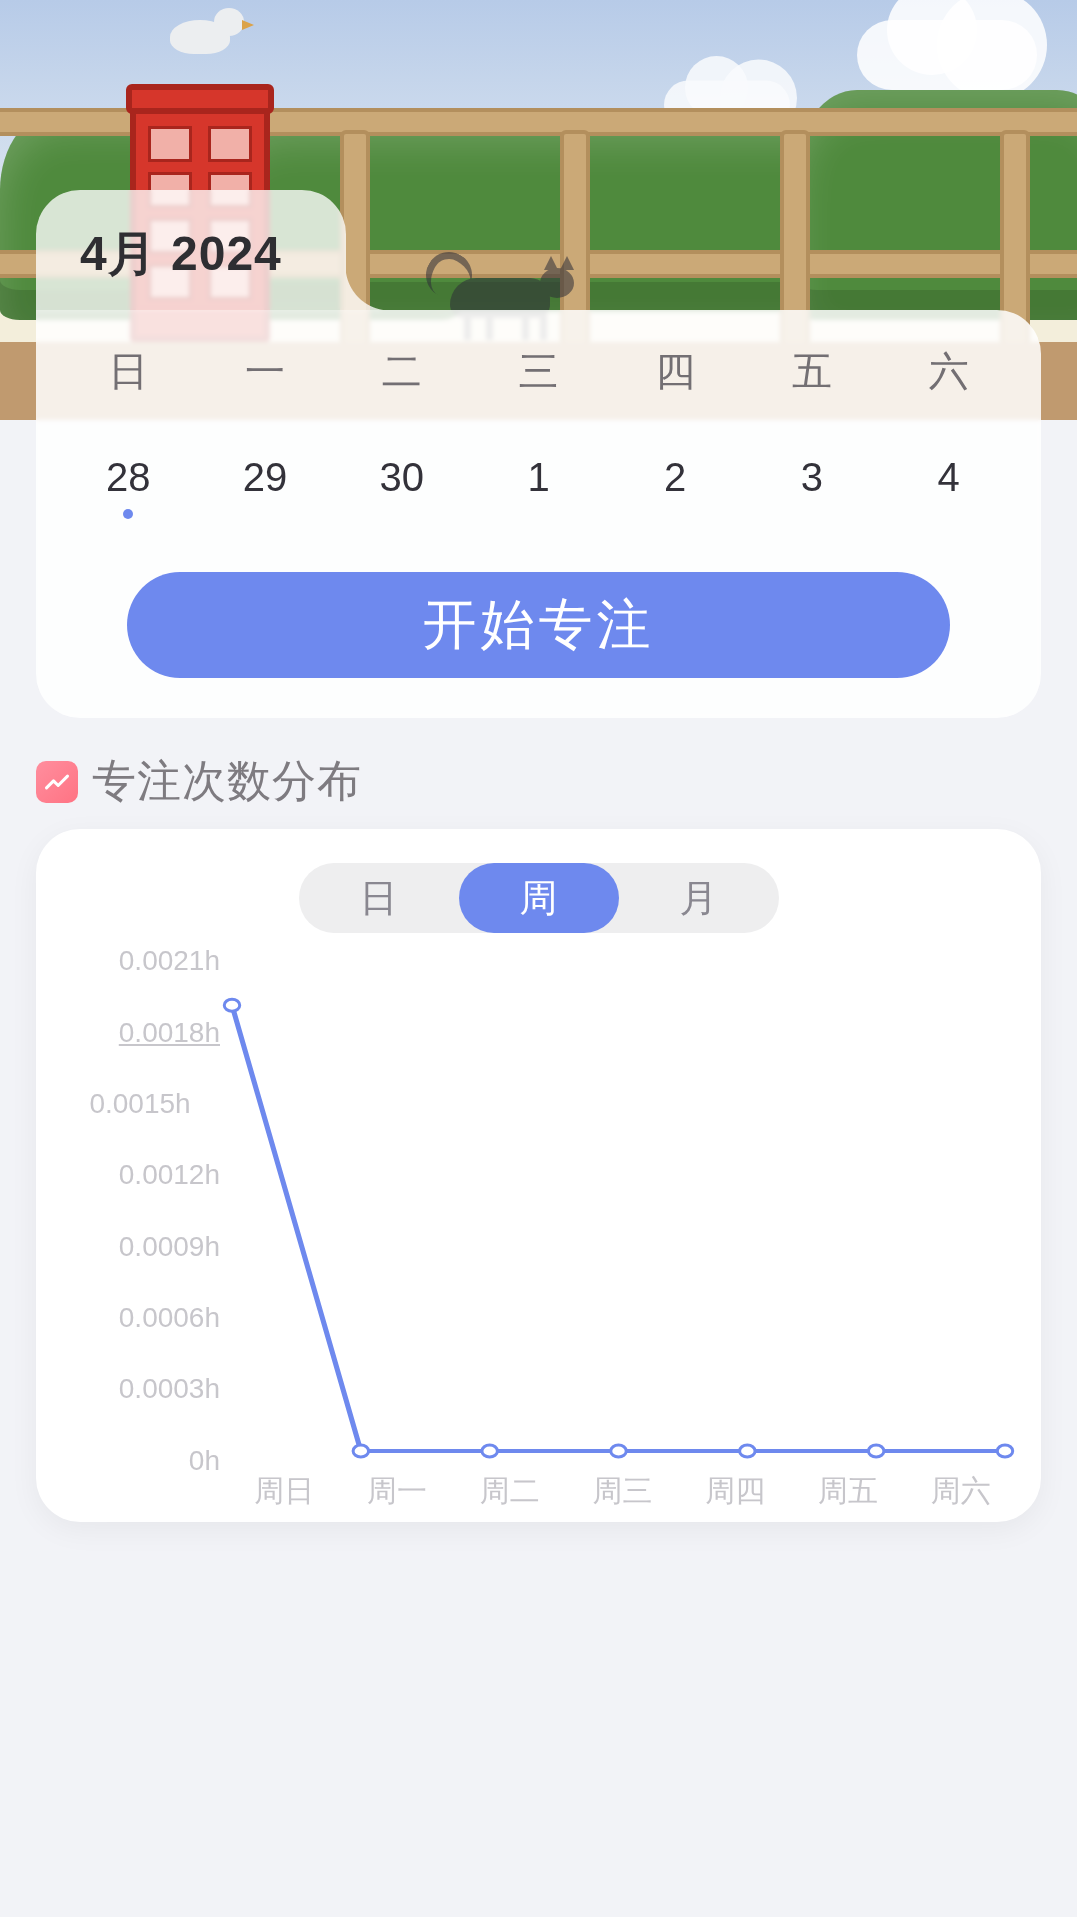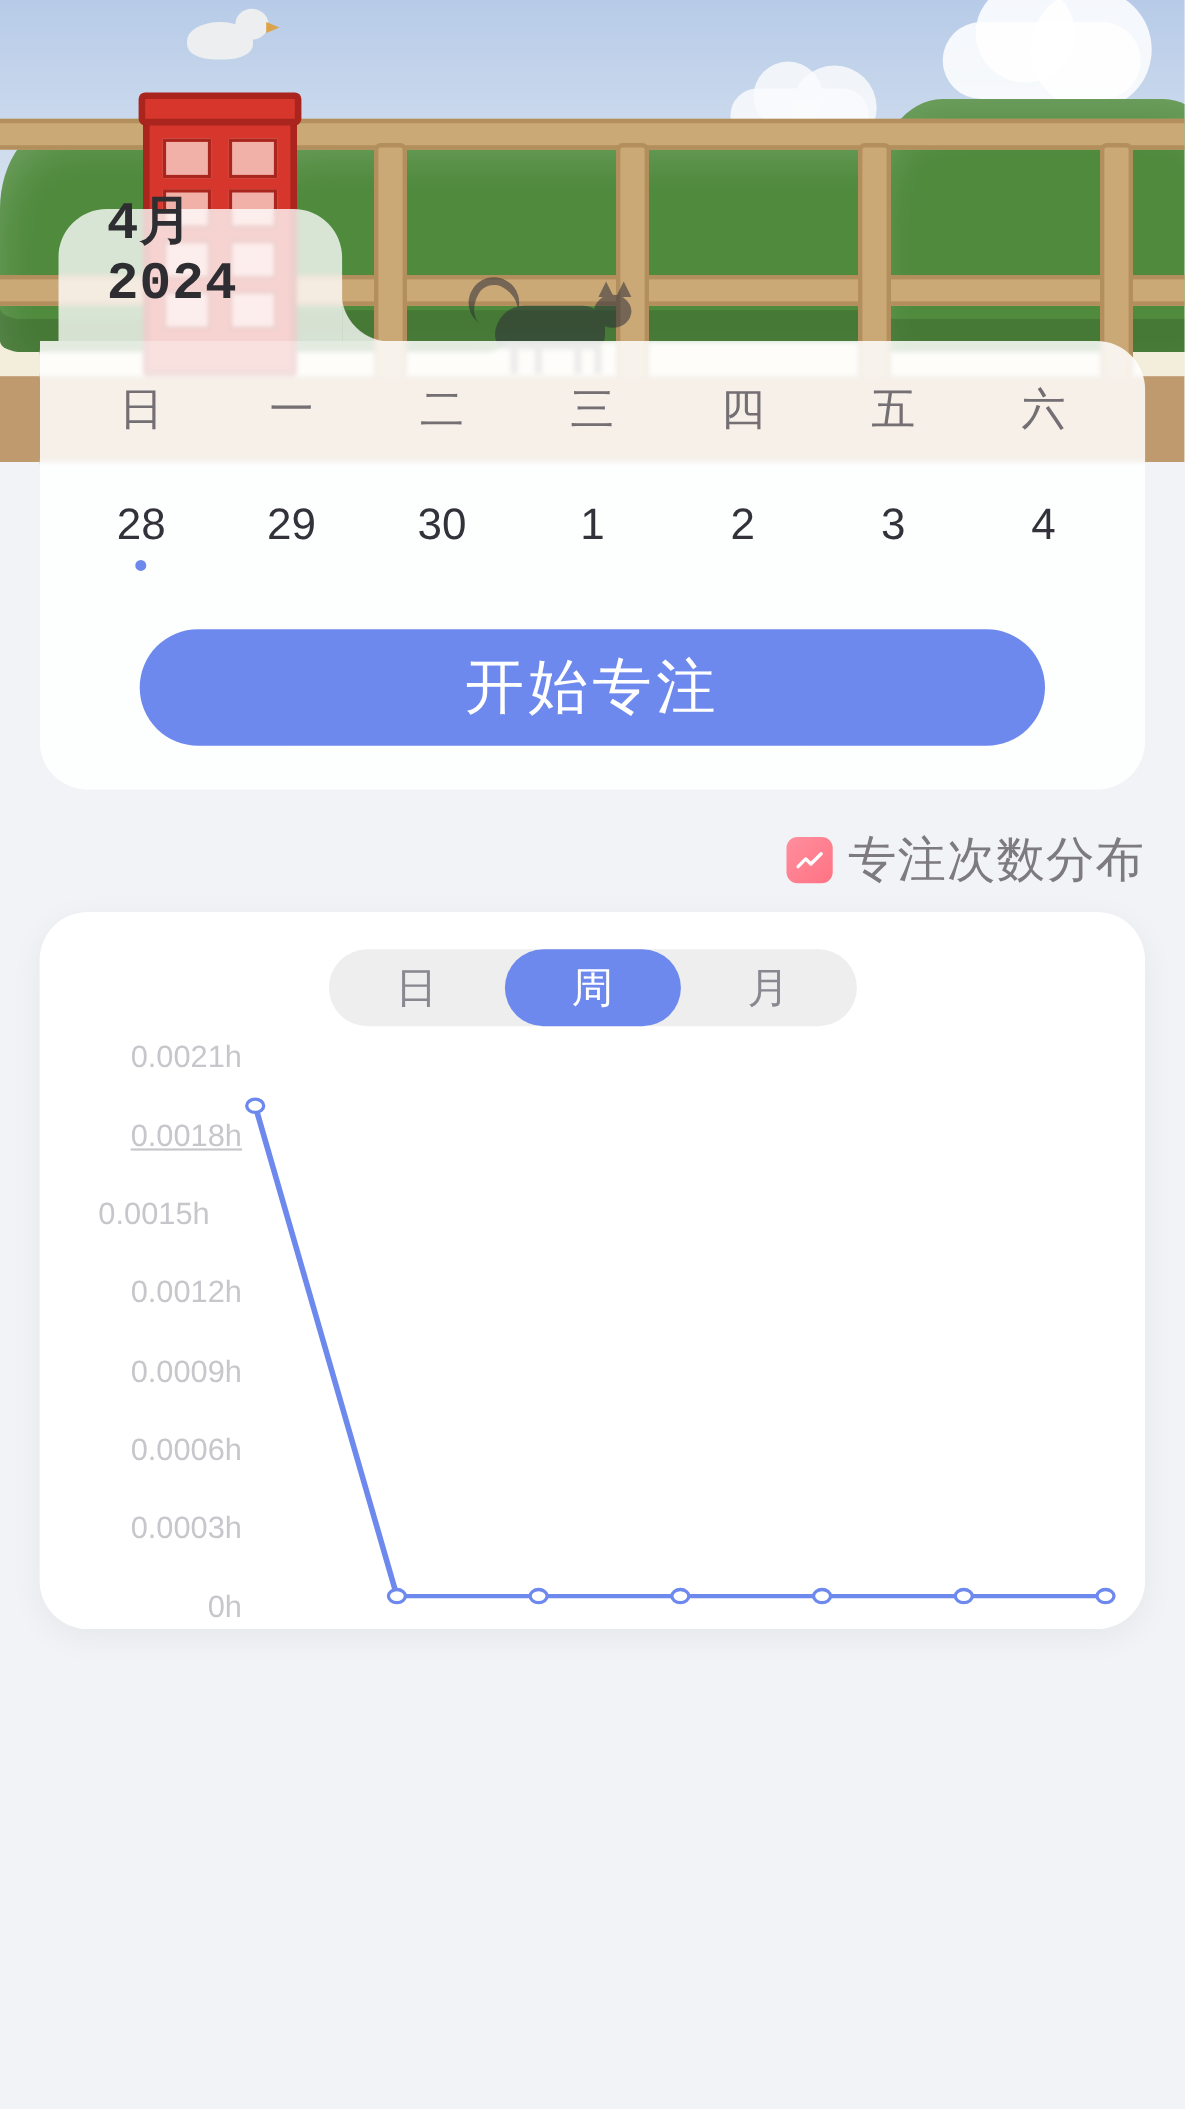--- a/index.html
+++ b/index.html
@@ -137,27 +137,26 @@
 
     
     .week-card-wrap {
       position: relative;
       margin-top: -230px;
       padding: 0 36px;
       z-index: 5;
     }
     .month-tab {
       position: relative;
-      width: 258px;
+      width: 310px;
       height: 120px;
-      margin-left: 17px;
+      margin-left: 0;
       background: rgba(255,255,255,.78);
       border-radius: 44px 44px 0 0;
       backdrop-filter: blur(2px);
-      font-family: Liberation Mono, monospace;
     }
     .month-tab::after{ 
       content:"";
       position:absolute;
       right:-44px; bottom:0;
       width:44px; height:44px;
       background: radial-gradient(circle at 44px 0, transparent 44px, rgba(255,255,255,.78) 45px);
     }
     .month-tab .label {
       position:absolute;
@@ -214,21 +213,20 @@
       letter-spacing: 4px;
       cursor: pointer;
     }
 
     
     .section-title {
       display:flex;
       align-items:center;
       gap: 14px;
       padding: 34px 36px 18px;
-      justify-content: flex-end;
     }
     .section-title .icon {
       width:42px; height:42px;
       border-radius:10px;
       background: linear-gradient(135deg,#ff8e9e,#ff7383);
       display:flex; align-items:center; justify-content:center;
     }
     .section-title .icon svg { width:28px; height:28px; }
     .section-title .txt {
       font-size: 44px;
@@ -410,13 +408,22 @@
     </div>
   <div class="y-tick" style="top: 2%;">0.0021h</div>
       <div class="y-tick" style="top: 15.7143%; text-decoration: underline;">0.0018h</div>
       <div class="y-tick" style="top: 29.4286%; text-align: center;">0.0015h</div>
       <div class="y-tick" style="top: 43.1429%;">0.0012h</div>
       <div class="y-tick" style="top: 56.8571%;">0.0009h</div>
       <div class="y-tick" style="top: 70.5714%;">0.0006h</div>
       <div class="y-tick" style="top: 84.2857%;">0.0003h</div>
       <div class="y-tick" style="top: 98%;">0h</div>
     </div>
+  <div class="x-labels" id="x-labels">
+      <div class="x-label">周日</div>
+      <div class="x-label">周一</div>
+      <div class="x-label">周二</div>
+      <div class="x-label">周三</div>
+      <div class="x-label">周四</div>
+      <div class="x-label">周五</div>
+      <div class="x-label">周六</div>
+    </div>
 </div>
 
 </body></html>

